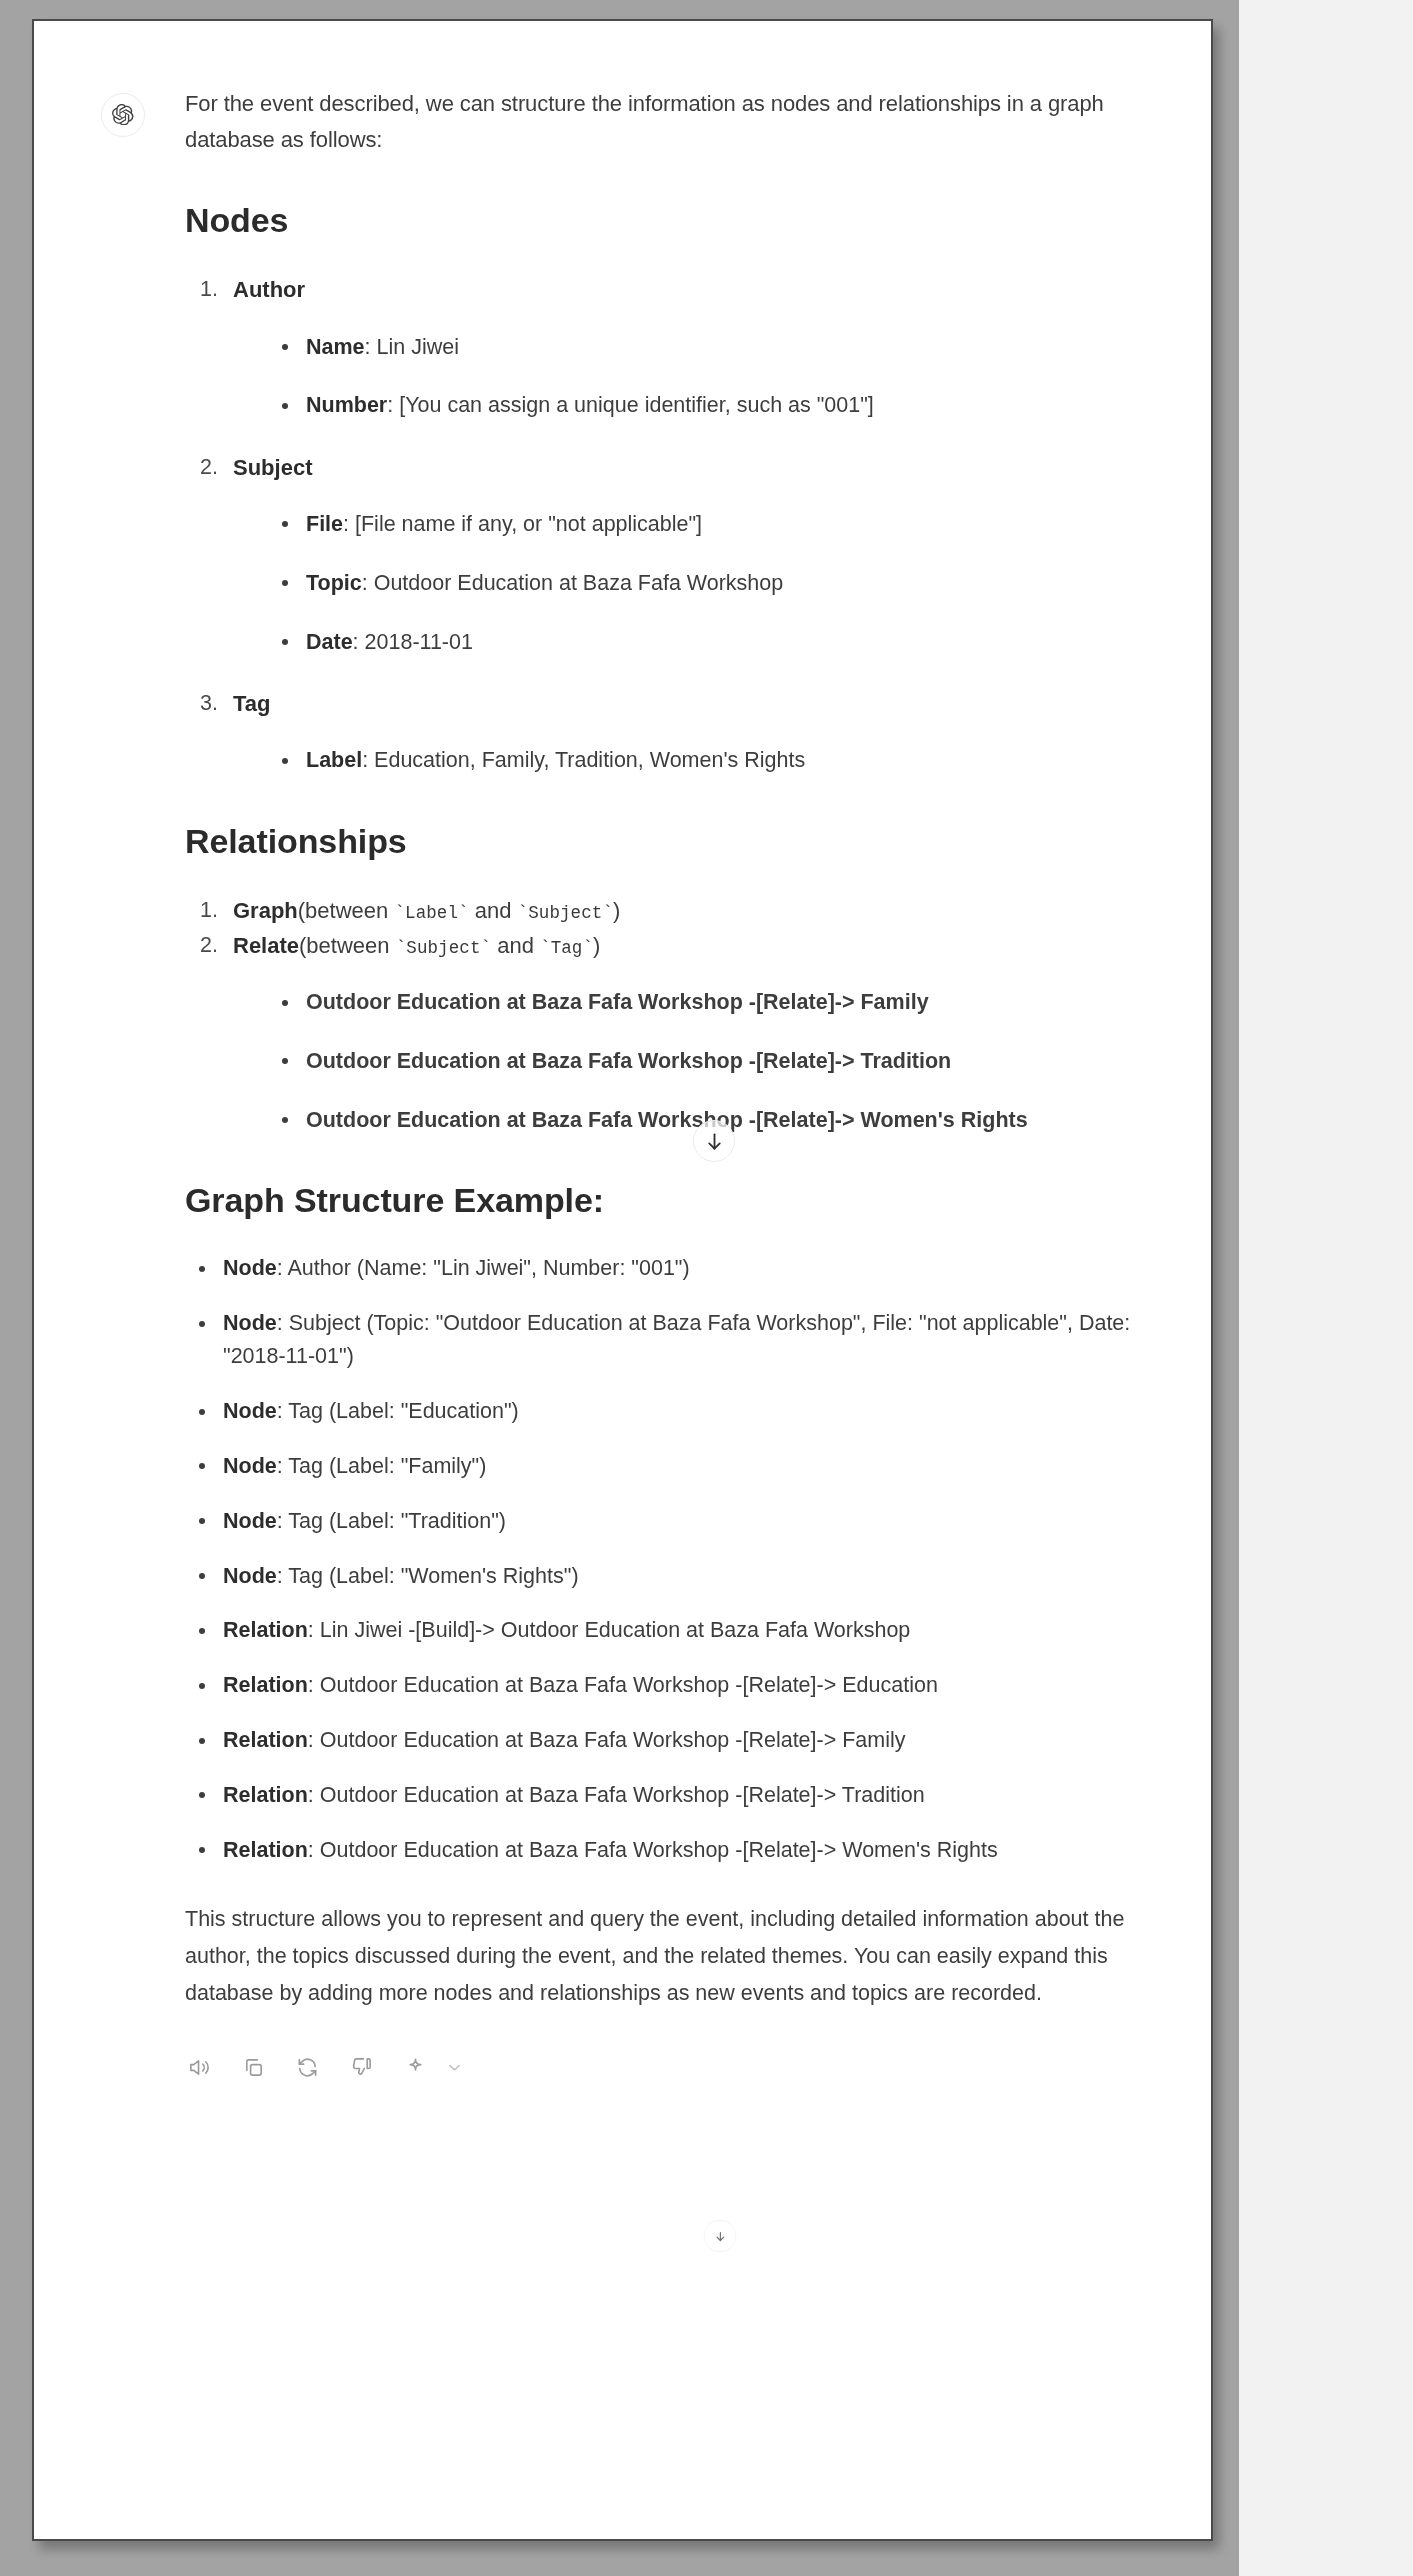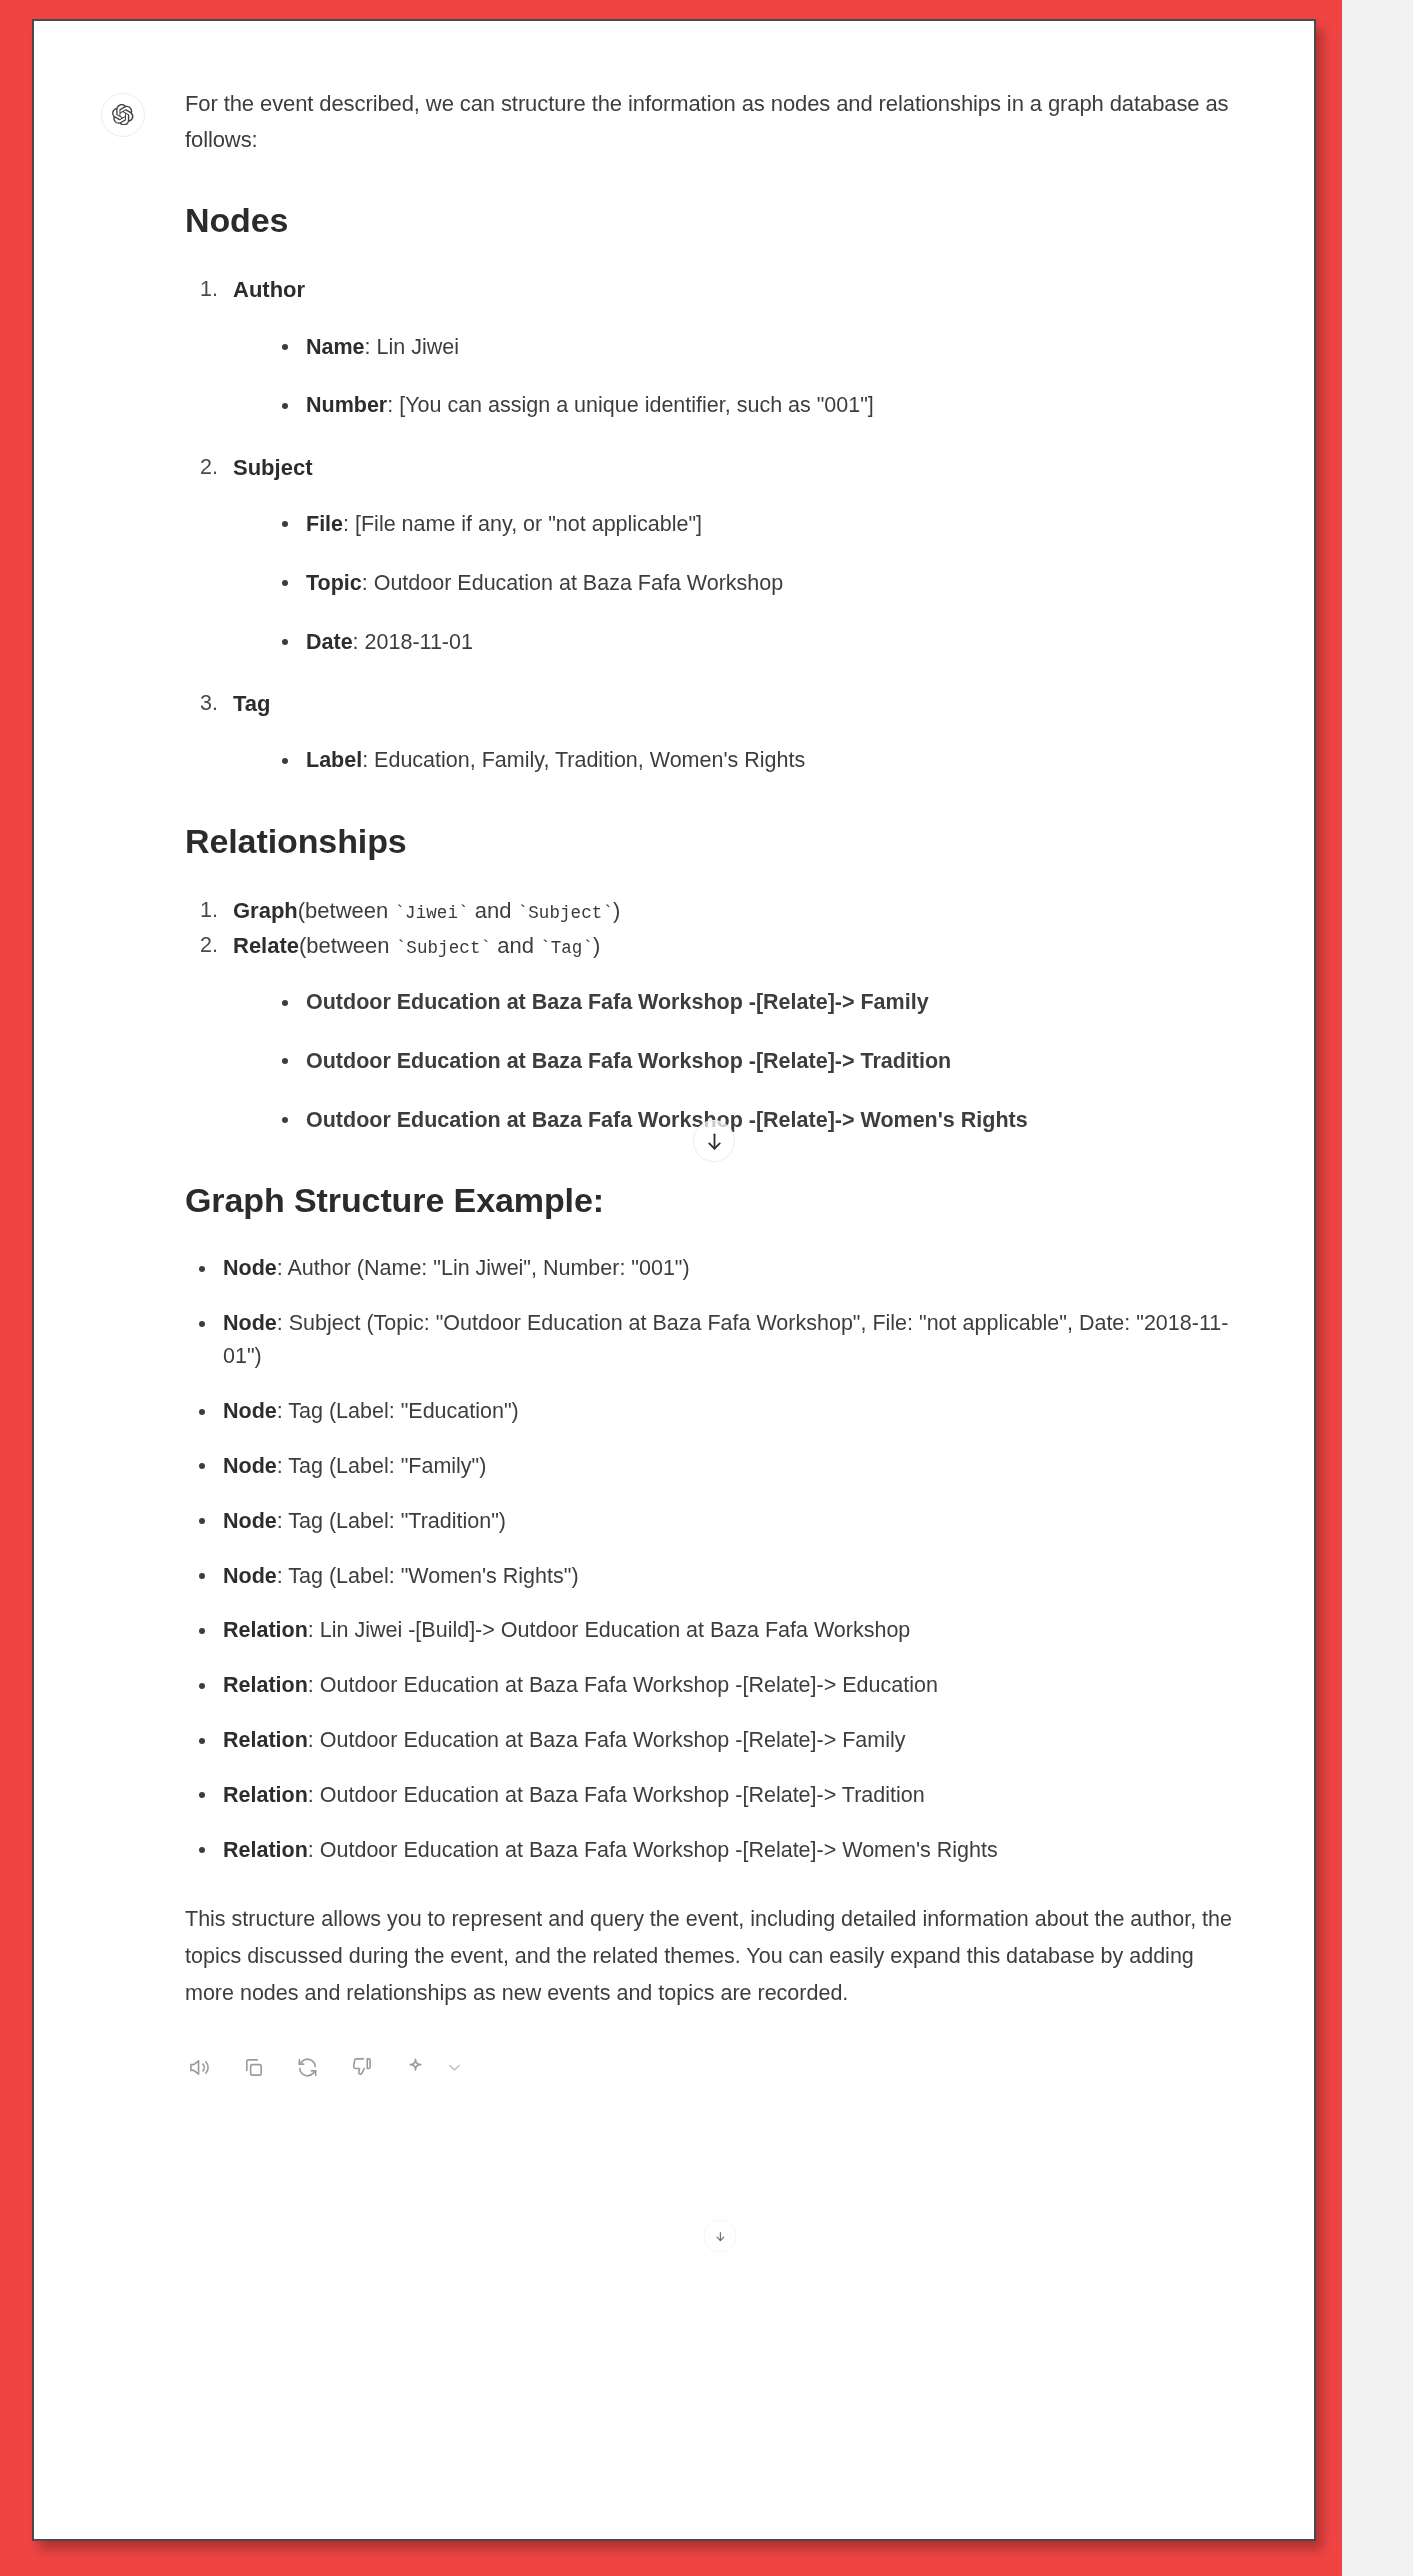--- a/index.html
+++ b/index.html
@@ -10,23 +10,23 @@
   }
   body {
     width: 1413px;
     height: 2576px;
     font-family: "Liberation Sans", sans-serif;
     -webkit-font-smoothing: antialiased;
   }
 
   .screen {
     position: relative;
-    width: 1342px;
+    width: 1239px;
     height: 2576px;
-    background: #ef4444;
+    background: #a3a3a3;
     box-sizing: border-box;
     padding: 19px 25.6px 35px 32px;
   }
 
   .card {
     position: relative;
     width: 100%;
     height: 100%;
     background: #ffffff;
     border: 2px solid #4a4a4a;
@@ -256,21 +256,21 @@
                 <li><span class="b">Label</span>: <span>Education, Family, Tradition, Women's Rights</span></li>
               </ul>
             </li>
           </ol>
 
           <h2 class="heading tight">Relationships</h2>
 
           <ol class="ol">
             <li class="with-sub">
               <span class="olnum">1.</span>
-              <span class="b">Graph</span><span>(between </span><code class="inline">`Jiwei`</code><span> and </span><code class="inline">`Subject`</code><span>)</span>
+              <span class="b">Graph</span><span>(between </span><code class="inline">`Label`</code><span> and </span><code class="inline">`Subject`</code><span>)</span>
             </li>
             <li class="with-sub">
               <span class="olnum">2.</span>
               <span class="b">Relate</span><span>(between </span><code class="inline">`Subject`</code><span> and </span><code class="inline">`Tag`</code><span>)</span>
               <ul class="ul sub-ul">
                 <li class="strongline">Outdoor Education at Baza Fafa Workshop -[Relate]-&gt; Family</li>
                 <li class="strongline">Outdoor Education at Baza Fafa Workshop -[Relate]-&gt; Tradition</li>
                 <li class="strongline">Outdoor Education at Baza Fafa Workshop -[Relate]-&gt; Women's Rights</li>
               </ul>
             </li>

